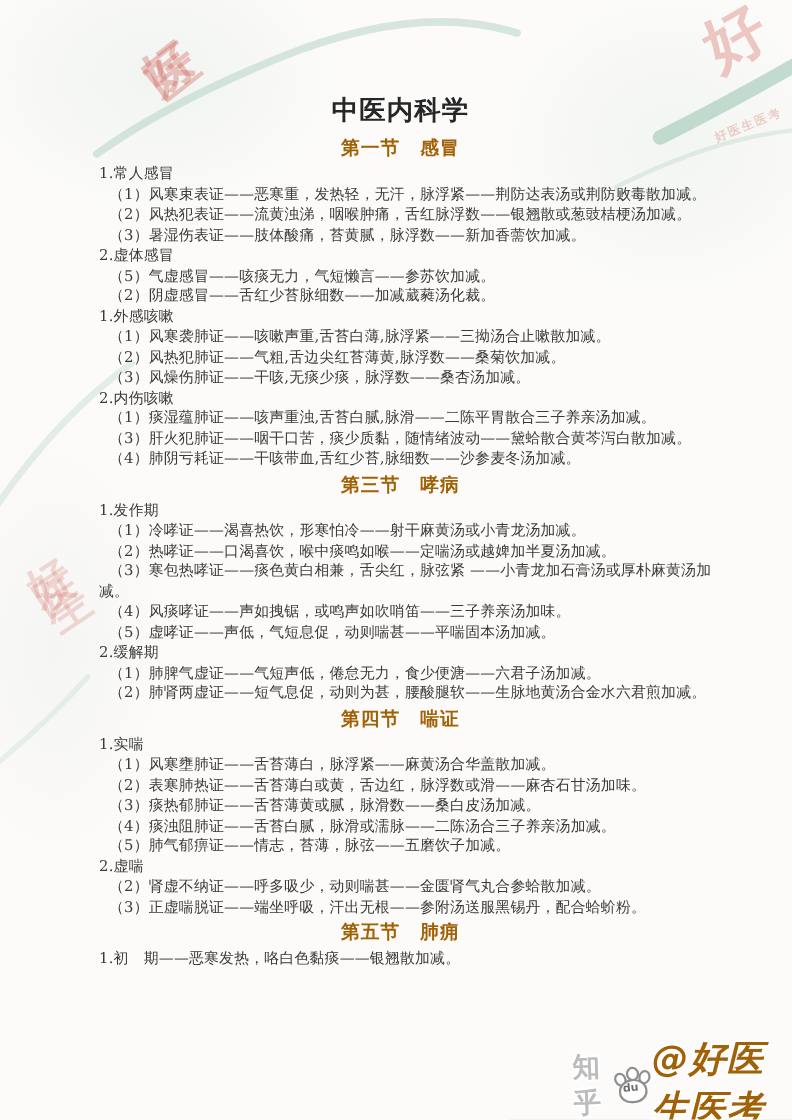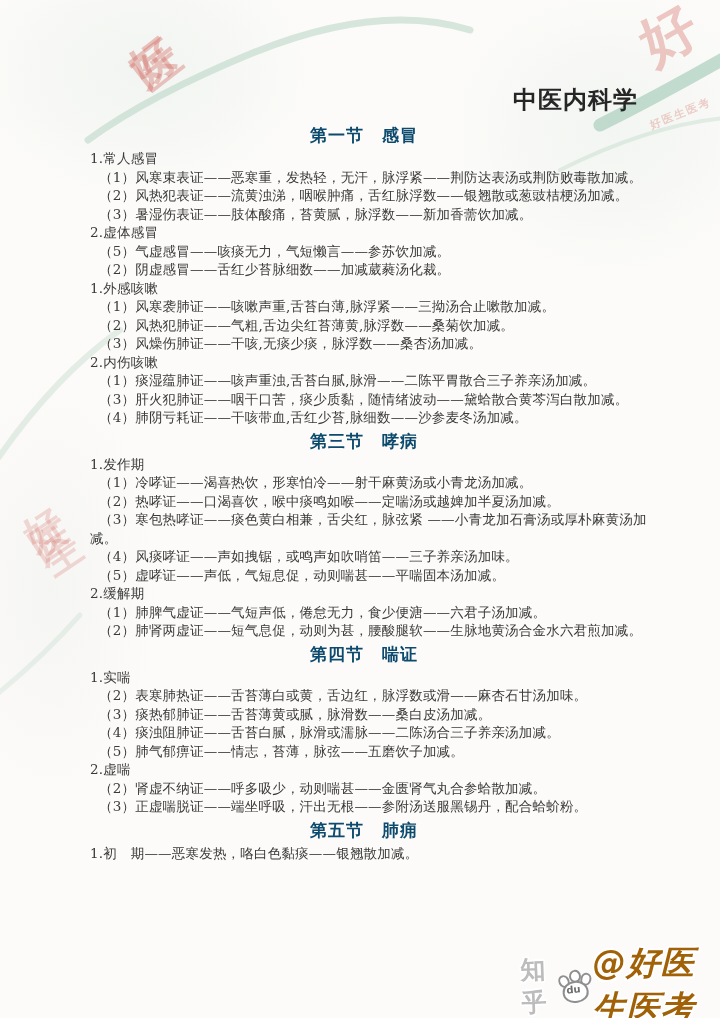--- a/index.html
+++ b/index.html
@@ -30,28 +30,28 @@
   .stamp-top-left  { left:128px; top:4px;  font-size:46px; transform:rotate(-38deg); letter-spacing:6px; writing-mode:vertical-rl; height:105px; opacity:.85; }
   .stamp-top-right { left:640px; top:6px;  font-size:56px; transform:rotate(-30deg); opacity:.8; }
   .stamp-side      { left:52px;  top:470px; font-size:40px; transform:rotate(-34deg); writing-mode:vertical-rl; height:200px; letter-spacing:14px; color:rgba(205,80,70,0.20); }
   .stamp-small     { left:648px; top:108px; font-size:11px; transform:rotate(-22deg); color:rgba(205,90,80,0.28); letter-spacing:2px; }
 
   
   .content {
     position:absolute; left:90px; top:84px; width:548px;
   }
   .doc-title {
-    margin:0 0 8px 0; text-align:right;
+    margin:0 0 8px 0; text-align:center;
     font-size:24px; font-weight:bold; color:#262626;
     font-family:"DejaVu Sans","Liberation Sans",sans-serif;
     letter-spacing:1px;
   }
   .heading {
     margin:3px 0 3px 0; text-align:center;
-    font-size:17px; font-weight:bold; color:#0c4a6e; line-height:22px;
+    font-size:17px; font-weight:bold; color:#a16207; line-height:22px;
     font-family:"DejaVu Sans","Liberation Sans",sans-serif;
     letter-spacing:1px;
   }
   .line {
     margin:0; font-size:13.5px; line-height:18.5px; height:18.5px;
     white-space:nowrap; color:#3a3a3a; letter-spacing:0.2px;
   }
   .line.label { padding-left:0; }
   .line.item  { padding-left:9px; }
   .line.cont  { padding-left:0; }
@@ -131,20 +131,21 @@
         <p class="line item">（2）热哮证——口渴喜饮，喉中痰鸣如喉——定喘汤或越婢加半夏汤加减。</p>
         <p class="line item">（3）寒包热哮证——痰色黄白相兼，舌尖红，脉弦紧 ——小青龙加石膏汤或厚朴麻黄汤加</p>
         <p class="line cont">减。</p>
         <p class="line item">（4）风痰哮证——声如拽锯，或鸣声如吹哨笛——三子养亲汤加味。</p>
         <p class="line item">（5）虚哮证——声低，气短息促，动则喘甚——平喘固本汤加减。</p>
         <p class="line label">2.缓解期</p>
         <p class="line item">（1）肺脾气虚证——气短声低，倦怠无力，食少便溏——六君子汤加减。</p>
         <p class="line item">（2）肺肾两虚证——短气息促，动则为甚，腰酸腿软——生脉地黄汤合金水六君煎加减。</p>
         <h2 class="heading">第四节　喘证</h2>
         <p class="line label">1.实喘</p>
+        <p class="line item">（1）风寒壅肺证——舌苔薄白，脉浮紧——麻黄汤合华盖散加减。</p>
         <p class="line item">（2）表寒肺热证——舌苔薄白或黄，舌边红，脉浮数或滑——麻杏石甘汤加味。</p>
         <p class="line item">（3）痰热郁肺证——舌苔薄黄或腻，脉滑数——桑白皮汤加减。</p>
         <p class="line item">（4）痰浊阻肺证——舌苔白腻，脉滑或濡脉——二陈汤合三子养亲汤加减。</p>
         <p class="line item">（5）肺气郁痹证——情志，苔薄，脉弦——五磨饮子加减。</p>
         <p class="line label">2.虚喘</p>
         <p class="line item">（2）肾虚不纳证——呼多吸少，动则喘甚——金匮肾气丸合参蛤散加减。</p>
         <p class="line item">（3）正虚喘脱证——端坐呼吸，汗出无根——参附汤送服黑锡丹，配合蛤蚧粉。</p>
         <h2 class="heading">第五节　肺痈</h2>
         <p class="line label">1.初　期——恶寒发热，咯白色黏痰——银翘散加减。</p>
       </div>

